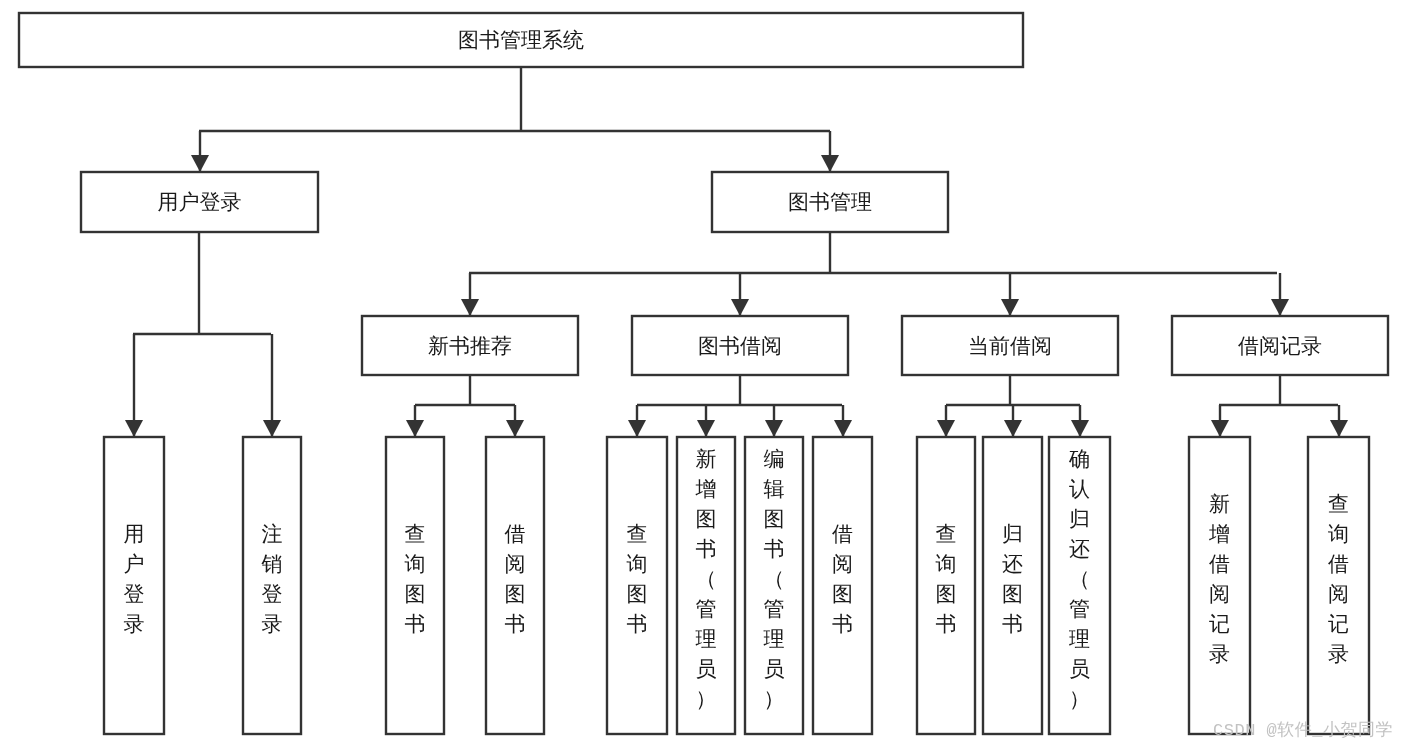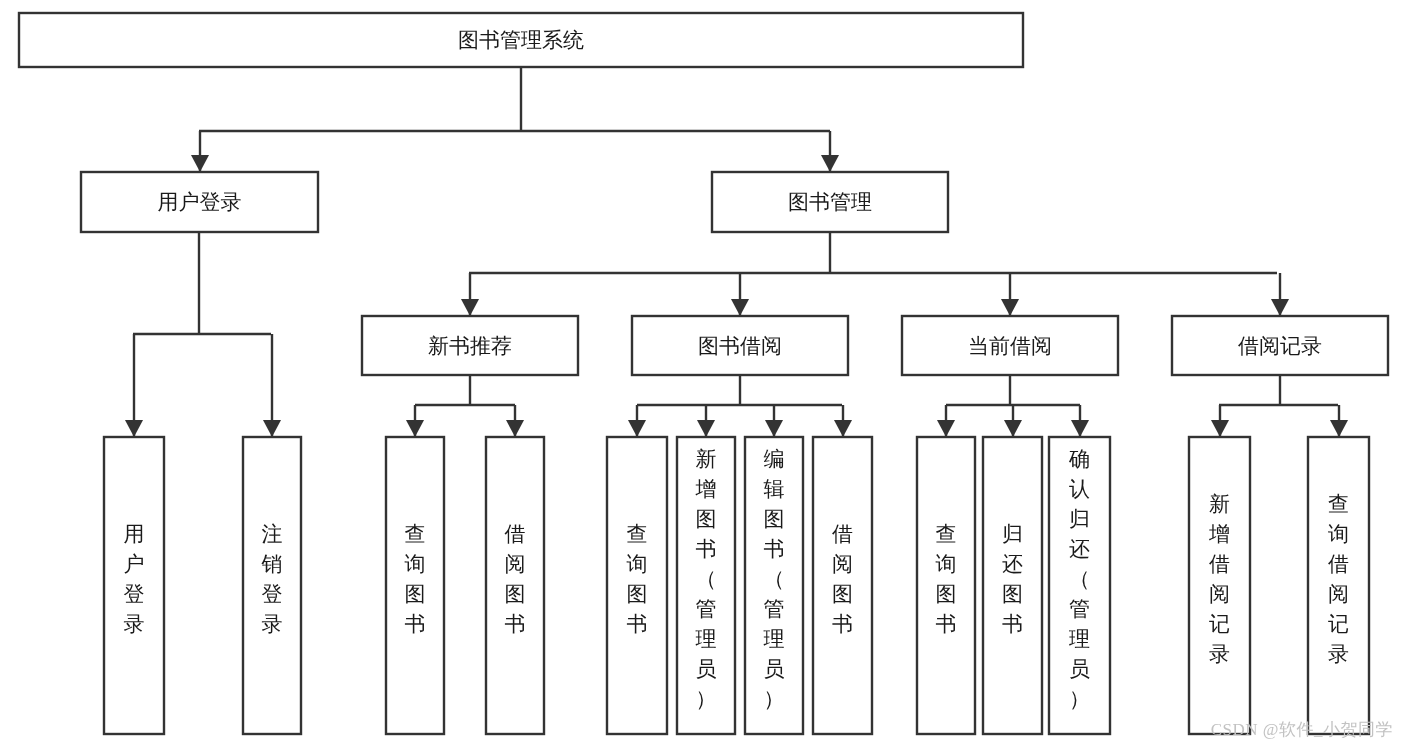--- a/index.html
+++ b/index.html
@@ -51,21 +51,21 @@
   .node-label-vertical {
     font-family: "DejaVu Sans", "Liberation Sans", sans-serif;
     font-size: 21px;
     fill: #1a1a1a;
     text-anchor: middle;
   }
   .watermark {
     position: absolute;
     right: 12px;
     bottom: 6px;
-    font-family: Liberation Serif, serif;
+    font-family: Liberation Mono, monospace;
     font-size: 17px;
     color: #c2c2c2;
     white-space: nowrap;
     letter-spacing: 0.5px;
     user-select: none;
   }
 </style>
 </head>
 <body>
 

